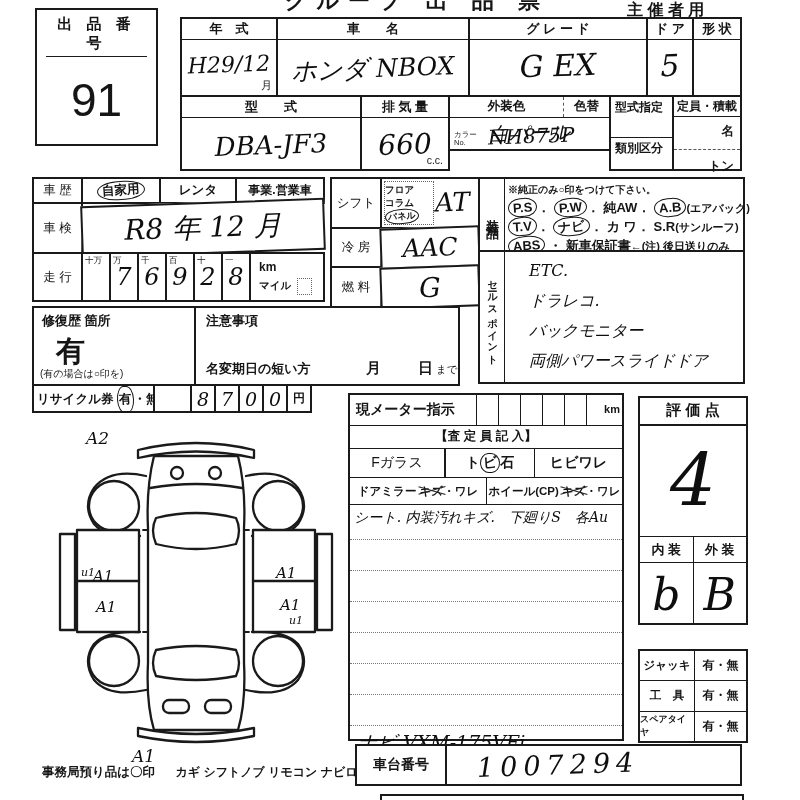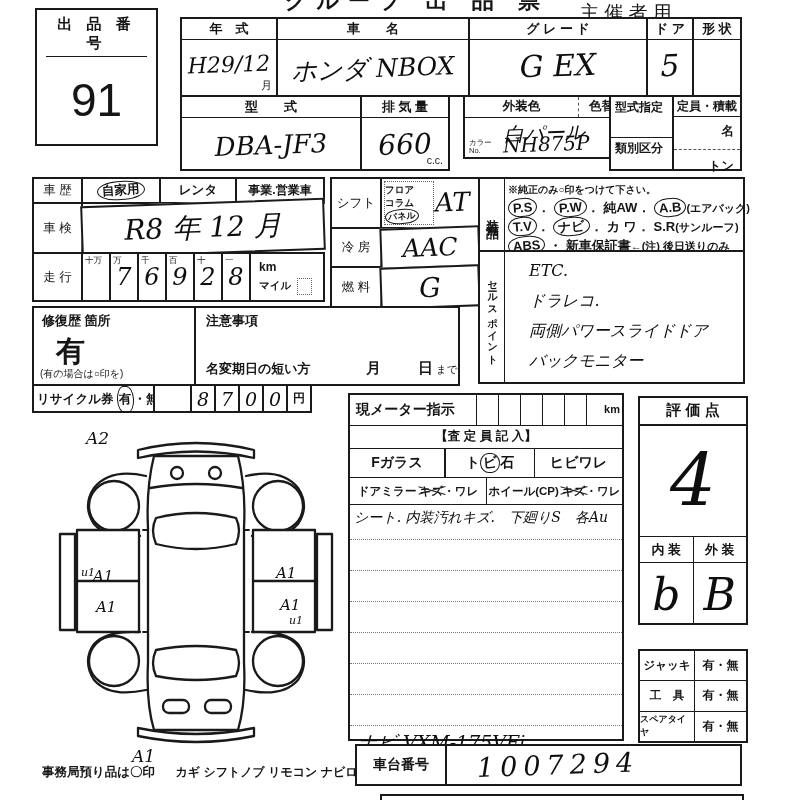--- a/index.html
+++ b/index.html
@@ -27,21 +27,21 @@
   svg text{font-family:"DejaVu Serif",serif;font-style:italic;fill:#0e0e0e}
 </style>
 </head>
 <body>
 
 <div id="sheet">
 
   <div class="abs" style="left:285px;top:0;width:300px;height:13px;overflow:hidden">
     <span style="position:absolute;top:-14px;left:0;font-weight:bold;font-size:22px;letter-spacing:9px;white-space:nowrap">グループ 出 品 票</span>
   </div>
-  <div class="abs" style="left:580px;top:0;font-weight:normal;font-size:19px;white-space:nowrap">主 催 者 用</div>
+  <div class="abs" style="left:627px;top:0;font-weight:bold;font-size:16px;white-space:nowrap">主 催 者 用</div>
 
   <div class="abs b2" style="left:35px;top:8px;width:123px;height:138px">
     <div style="margin:5px 9px 0;border-bottom:1.8px solid #1a1a1a;font-weight:bold;font-size:15px;letter-spacing:5px;text-align:center;padding-bottom:3px">出 品 番 号</div>
     <div style="font-size:46px;text-align:center;margin-top:16px">91</div>
   </div>
 
   <div class="abs b2" style="left:180px;top:17px;width:98px;height:80px">
     <div class="hdr" style="font-size:13px;height:20px;line-height:20px">年　式</div>
     <div class="hw tilt" style="font-size:22px;text-align:center;margin-top:12px">H29/12</div>
     <div class="abs" style="right:4px;bottom:2px;font-size:11px">月</div>
@@ -65,21 +65,21 @@
 
   <div class="abs b2" style="left:180px;top:95px;width:182px;height:76px">
     <div class="hdr" style="font-size:13px;height:20px;line-height:20px">型　　式</div>
     <div class="hw tilt" style="font-size:26px;text-align:center;margin-top:12px">DBA-JF3</div>
   </div>
   <div class="abs b2" style="left:360px;top:95px;width:90px;height:76px">
     <div class="hdr" style="font-size:13px;height:20px;line-height:20px">排 気 量</div>
     <div class="hw tilt" style="font-size:28px;text-align:center;margin-top:10px">660</div>
     <div class="abs" style="right:5px;bottom:3px;font-size:10.5px">c.c.</div>
   </div>
-  <div class="abs b2" style="left:463px;top:95px;width:163px;height:64px">
+  <div class="abs b2" style="left:448px;top:95px;width:163px;height:56px">
     <div class="flex" style="height:20px;border-bottom:1.8px solid #1a1a1a">
       <div style="width:113px;font-weight:bold;font-size:12.5px;text-align:center;line-height:19px">外装色</div>
       <div style="flex:1;border-left:1.6px dashed #555;font-weight:bold;font-size:12.5px;text-align:center;line-height:19px">色替</div>
     </div>
     <div class="hw tilt" style="font-size:20px;text-align:center;margin-top:2px">白パール</div>
     <div class="abs" style="left:4px;bottom:2px;font-size:7.5px;line-height:8px;font-weight:normal">
       <div>カラー</div>
       <div>No.</div>
     </div>
     <div class="abs hw tilt" style="left:38px;bottom:1px;font-size:20px">NH875P</div>
@@ -172,22 +172,22 @@
         <span>・ 新車保証書</span><span class="eq-suffix">←(注) 後日送りのみ</span>
       </div>
     </div>
   </div>
 
   <div class="abs b2 flex" style="left:478px;top:250px;width:267px;height:134px">
     <div class="vlabel" style="width:24px;font-size:10px;letter-spacing:1px">セールスポイント</div>
     <div class="hw" style="flex:1;padding:4px 0 0 24px;font-size:16px;line-height:30px">
       <div>ETC.</div>
       <div>ドラレコ.</div>
+      <div>バックモニター</div>
       <div>両側パワースライドドア</div>
-      <div>バックモニター</div>
     </div>
   </div>
 
   <div class="abs b2" style="left:32px;top:306px;width:164px;height:80px">
     <div style="font-weight:bold;font-size:13px;padding:4px 16px 0 8px">修復歴 箇所</div>
     <div style="font-size:29px;font-weight:bold;padding:2px 0 0 22px">有</div>
     <div class="abs" style="left:6px;bottom:3px;font-size:10px">(有の場合は○印を)</div>
   </div>
 
   <div class="abs b2" style="left:194px;top:306px;width:266px;height:80px">
@@ -270,21 +270,21 @@
       <span class="abs" style="left:126px;top:0;width:22px;height:100%;border-left:1.4px solid #1a1a1a"></span>
       <span class="abs" style="left:148px;top:0;width:22px;height:100%;border-left:1.4px solid #1a1a1a"></span>
       <span class="abs" style="left:170px;top:0;width:22px;height:100%;border-left:1.4px solid #1a1a1a"></span>
       <span class="abs" style="left:192px;top:0;width:22px;height:100%;border-left:1.4px solid #1a1a1a"></span>
       <span class="abs" style="left:214px;top:0;width:22px;height:100%;border-left:1.4px solid #1a1a1a"></span>
       <span class="abs" style="left:236px;top:0;width:16px;height:100%;border-left:1.4px solid #1a1a1a"></span>
       <span class="abs" style="right:2px;top:8px;font-size:11px;font-weight:bold">km</span>
     </div>
     <div style="height:22px;border-bottom:1.8px solid #1a1a1a;font-weight:bold;font-size:12.5px;text-align:center;line-height:21px">【査 定 員 記 入】</div>
     <div class="flex" style="height:28px;border-bottom:1.8px solid #1a1a1a">
-      <div class="cen" style="width:94px;border-right:2.4px solid #1a1a1a;font-size:14px;font-weight:bold">Fガラス</div>
+      <div class="cen" style="width:94px;border-right:2.4px solid #1a1a1a;font-size:14px;font-weight:normal">Fガラス</div>
       <div class="cen" style="width:88px;border-right:1.6px solid #1a1a1a;font-size:14px;font-weight:bold">
         <span>ト</span>
           <span class="circ" style="padding:0 2px">ビ</span>
           <span>石</span>
       </div>
       <div class="cen" style="flex:1;font-size:14px;font-weight:bold">ヒビワレ</div>
     </div>
     <div class="flex" style="height:26px;border-bottom:1.8px solid #1a1a1a;font-weight:bold">
       <div class="cen" style="width:136px;border-right:1.6px solid #1a1a1a;font-size:11.5px">
         <span>ドアミラー</span>&nbsp;<span class="struck">キズ</span><span>・ワレ</span>

